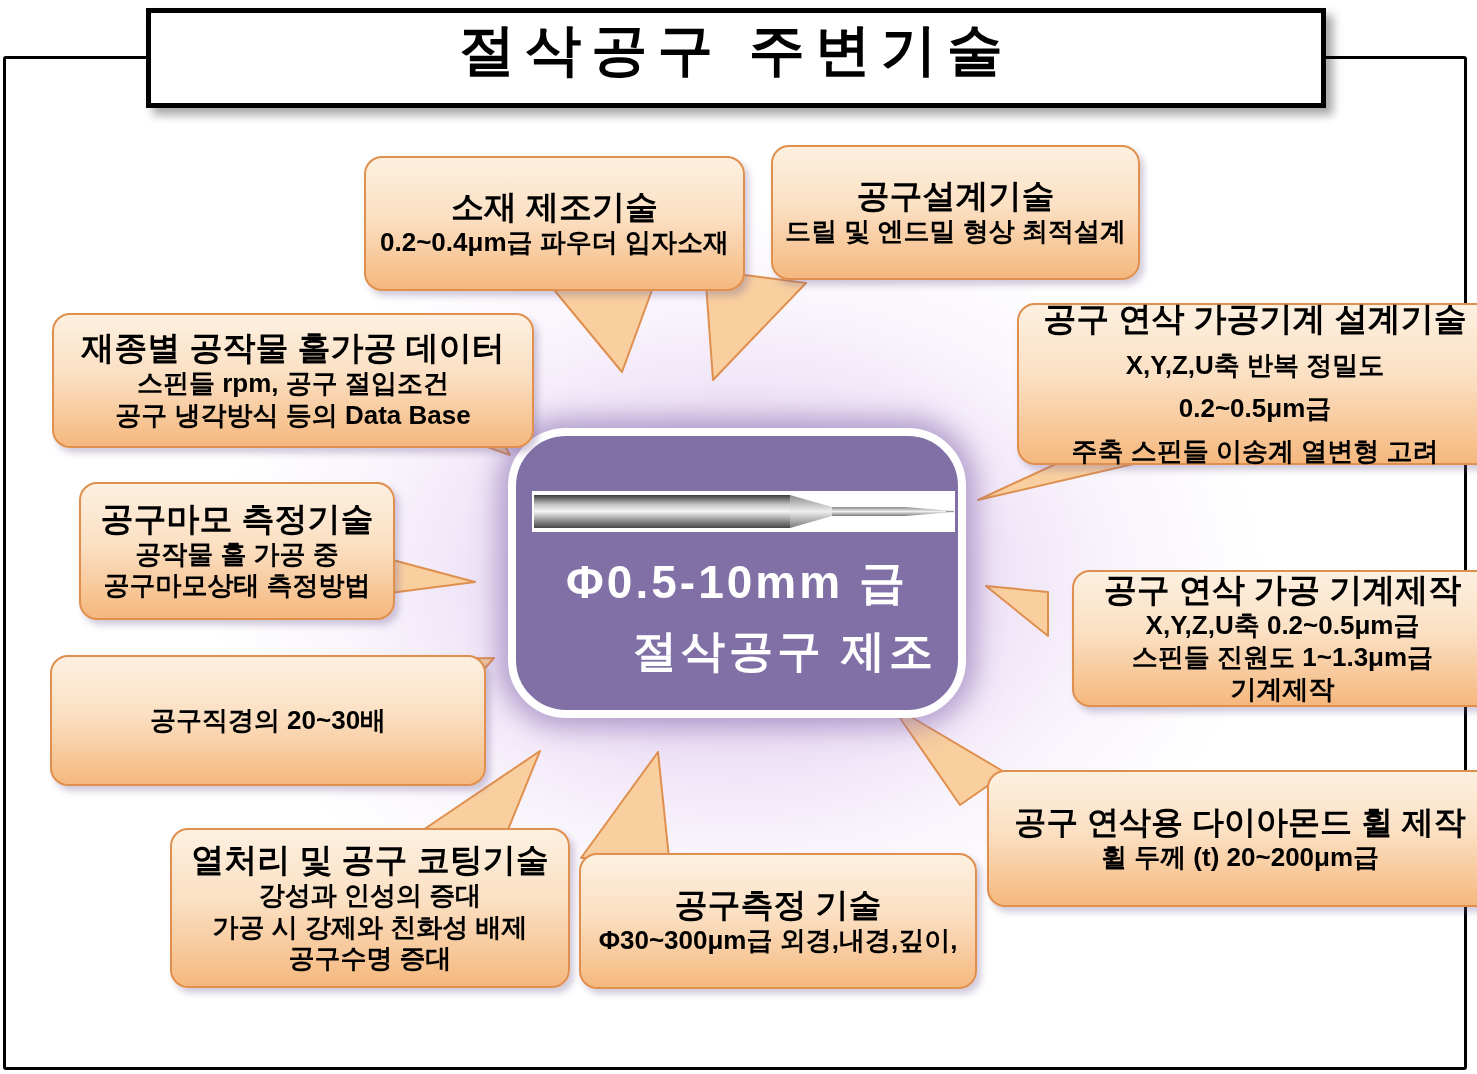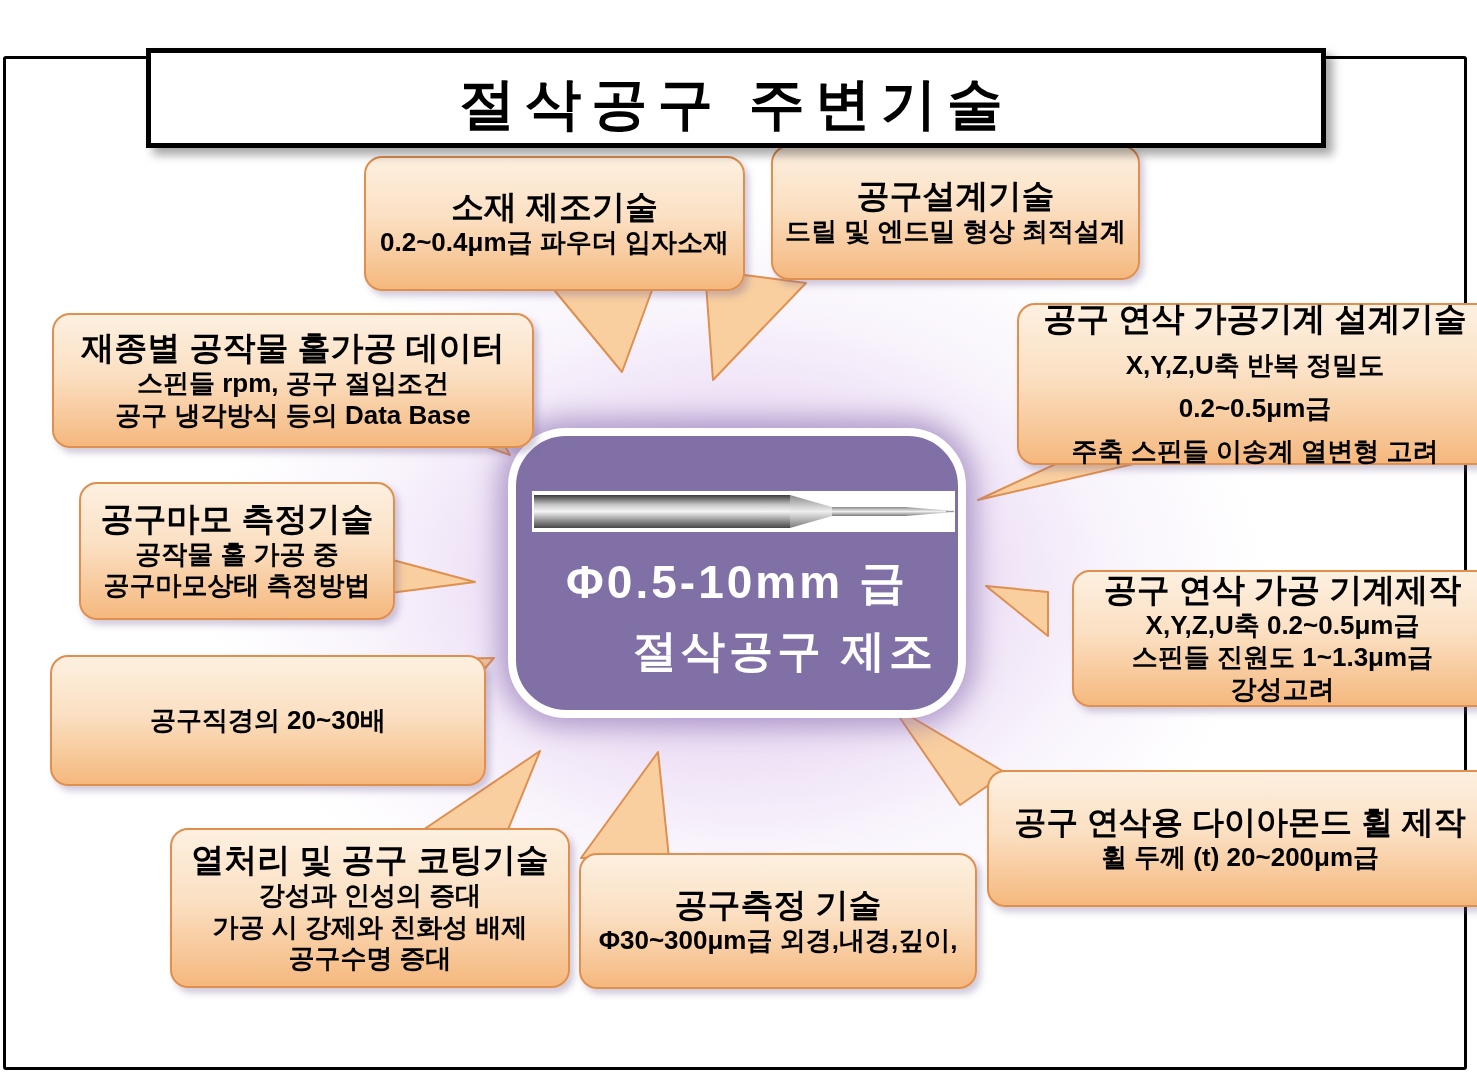--- a/index.html
+++ b/index.html
@@ -13,21 +13,21 @@
       rgba(214,190,233,0.95) 0%, rgba(228,209,241,0.70) 34%,
       rgba(241,230,248,0.42) 58%, rgba(255,255,255,0) 80%);
   }
   .frame{
     position:absolute;left:3px;top:56px;width:1458px;height:1008px;
     border:3px solid #000;border-radius:3px;background:transparent;
   }
   .title-box{
     position:absolute;left:146px;top:8px;width:1170px;height:90px;background:#fff;
     border:5px solid #000;box-shadow:7px 7px 9px rgba(0,0,0,0.35);
-    display:flex;align-items:flex-end;justify-content:center;margin-top:40px;
+    display:flex;align-items:flex-start;justify-content:center;
   }
   .title-box .t{font-size:56px;font-weight:bold;letter-spacing:10px;white-space:nowrap;}
 
   .tails{position:absolute;left:0;top:0;width:1477px;height:1074px;pointer-events:none;}
   .tails polygon{fill:#f9cf9f;stroke:#df8f4e;stroke-width:2;stroke-linejoin:round;}
 
   .center-box{
     position:absolute;left:508px;top:428px;width:458px;height:290px;box-sizing:border-box;
     background:#8070a6;border:8px solid #fff;border-radius:58px;
     box-shadow:0 0 26px 10px rgba(138,112,176,0.60);
@@ -143,21 +143,21 @@
   <div class="bubble b5">
     <div class="bt">공구마모 측정기술</div>
     <div class="bl">공작물 홀 가공 중</div>
     <div class="bl">공구마모상태 측정방법</div>
   </div>
 
   <div class="bubble b6">
     <div class="bt">공구 연삭 가공 기계제작</div>
     <div class="bl">X,Y,Z,U축 0.2~0.5μm급</div>
     <div class="bl">스핀들 진원도 1~1.3μm급</div>
-    <div class="bl">강성고려</div>
+    <div class="bl">기계제작</div>
   </div>
 
   <div class="bubble b7">
     <div class="bl">공구직경의 20~30배</div>
   </div>
 
   <div class="bubble b8">
     <div class="bt">공구 연삭용 다이아몬드 휠 제작</div>
     <div class="bl">휠 두께 (t) 20~200μm급</div>
   </div>

